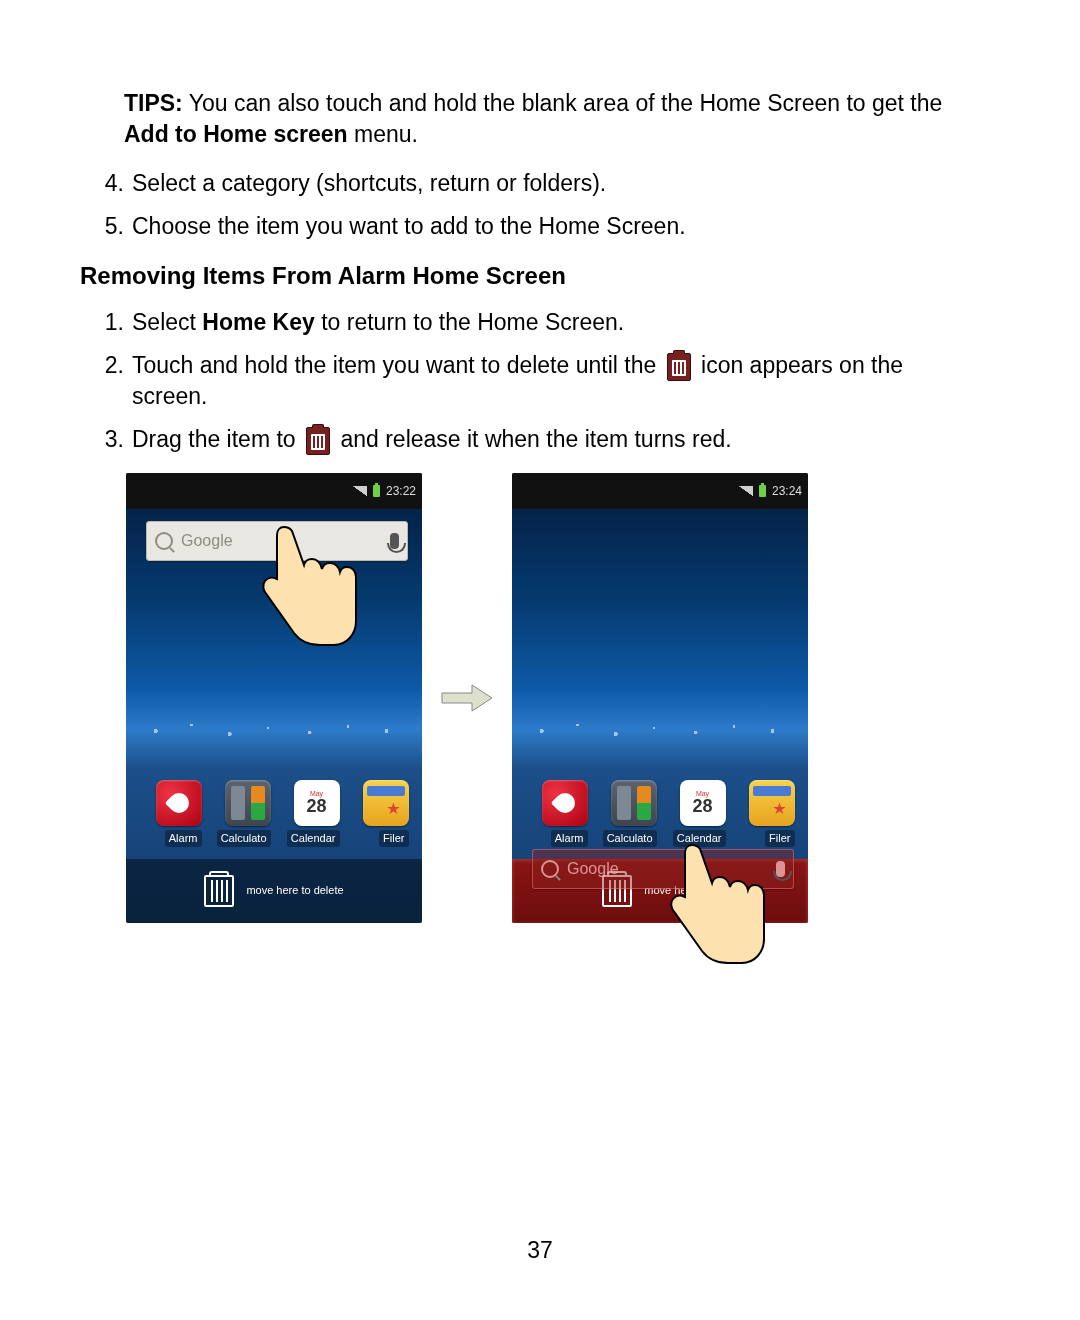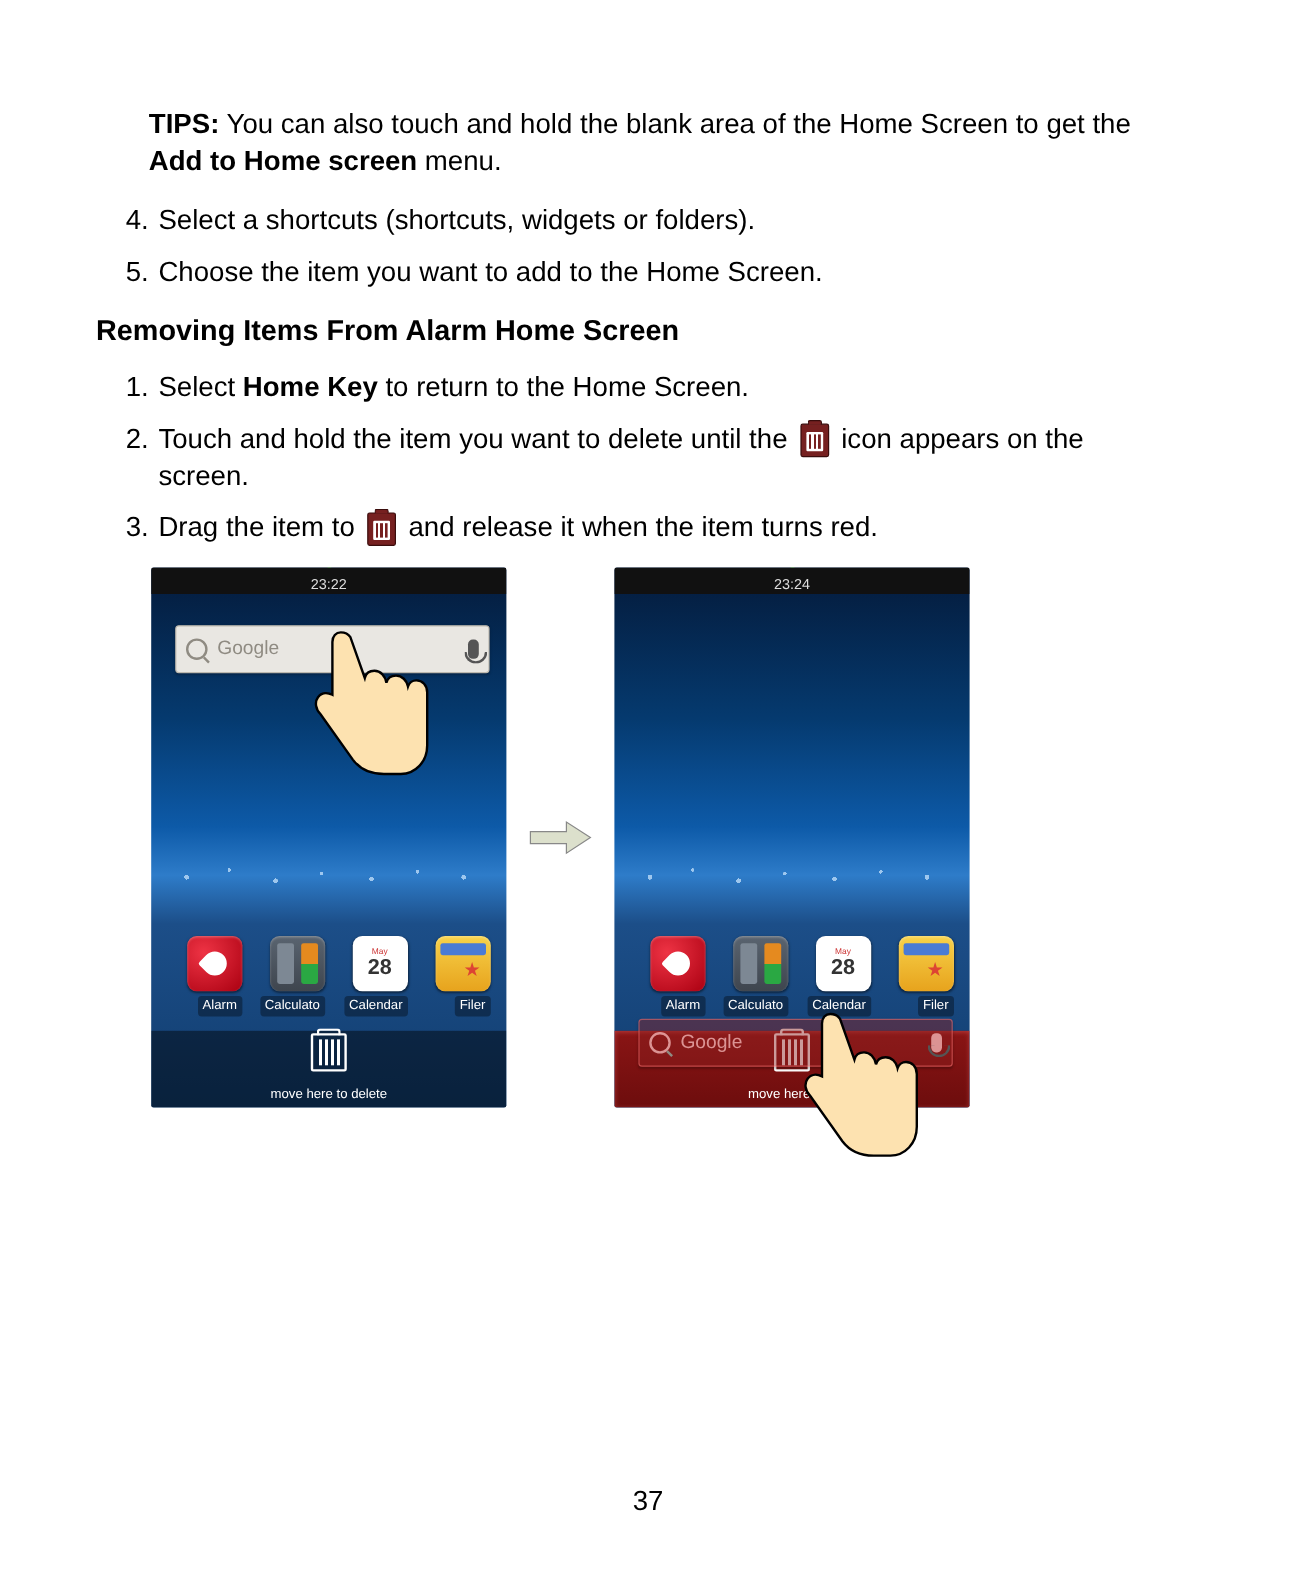--- a/index.html
+++ b/index.html
@@ -90,32 +90,31 @@
   }
   .phone {
     width: 296px;
     height: 450px;
     background: linear-gradient(to bottom, #041a3a 0%, #053a6f 28%, #0d5aa8 48%, #2e7cc9 57%, #1c4e88 66%, #113d6f 100%);
     position: relative;
     overflow: hidden;
     border-radius: 2px;
   }
   .status-bar {
-    height: 22px;
+    height: 36px;
     background: #111;
     color: #ddd;
     font-size: 12px;
     display: flex;
     align-items: center;
     justify-content: flex-end;
     gap: 6px;
     padding: 0 6px;
     position: relative;
     z-index: 3;
-    flex-direction: column;
   }
   .sig-icon {
     width: 14px; height: 10px;
     background: linear-gradient(to top right, transparent 48%, #cfcfcf 50%);
   }
   .batt-icon {
     width: 7px; height: 12px;
     background: #6fcf46;
     border-radius: 1px;
     position: relative;
@@ -196,21 +195,21 @@
   .tile.calc::before{content:"";position:absolute;left:6px;top:6px;width:14px;height:34px;background:#7d8894;border-radius:2px;}
   .tile.calc::after{content:"";position:absolute;right:6px;top:6px;width:14px;height:34px;background:linear-gradient(#e58a1f 50%,#2aa843 50%);border-radius:2px;}
   .tile.cal { background:#fff; color:#333; flex-direction:column; }
   .tile.cal .m{font-size:7px;color:#c33;line-height:1;}
   .tile.cal .d{font-size:18px;font-weight:bold;line-height:1;}
   .tile.filer { background: linear-gradient(#f7d24a,#e7a31d); position:relative; overflow:hidden;}
   .tile.filer::before{content:"";position:absolute;top:6px;left:4px;right:4px;height:10px;background:#4a7bd4;border-radius:2px;}
   .tile.filer::after{content:"★";position:absolute;bottom:6px;right:8px;color:#d43;font-size:16px;}
   .delete-bar {
     position:absolute; bottom:0; left:0; right:0; height:64px;
-    display:flex; flex-direction:column; align-items:center; justify-content:center;
+    display:flex; align-items:center; justify-content:center;
     gap:12px;
     z-index:1;
   }
   .delete-bar.dark { background: rgba(0,0,0,.45); }
   .delete-bar.red { background: linear-gradient(#8a1515,#6d0d0d); box-shadow: inset 0 1px 4px rgba(255,120,120,.4); }
   .delete-bar .can {
     width:20px; height:22px; border:2px solid #fff; border-radius:2px;
     position:relative;
     background: repeating-linear-gradient(to right,#fff 0 2px, transparent 2px 5px);
     background-clip: content-box;
@@ -263,21 +262,21 @@
 
 <div class="page">
 
   <div class="tips-block">
     <span class="tips-label">TIPS:</span><span> You can also touch and hold the blank area of the Home Screen to get the </span><span class="bold">Add to Home screen</span><span> menu.</span>
   </div>
 
   <ol class="num-list">
     <li>
       <span class="num">4.</span>
-      <span class="txt">Select a shortcuts (shortcuts, widgets or folders).</span>
+      <span class="txt">Select a category (shortcuts, return or folders).</span>
     </li>
     <li>
       <span class="num">5.</span>
       <span class="txt">Choose the item you want to add to the Home Screen.</span>
     </li>
   </ol>
 
   <div class="section-heading">Removing Items From Alarm Home Screen</div>
 
   <ol class="num-list">

